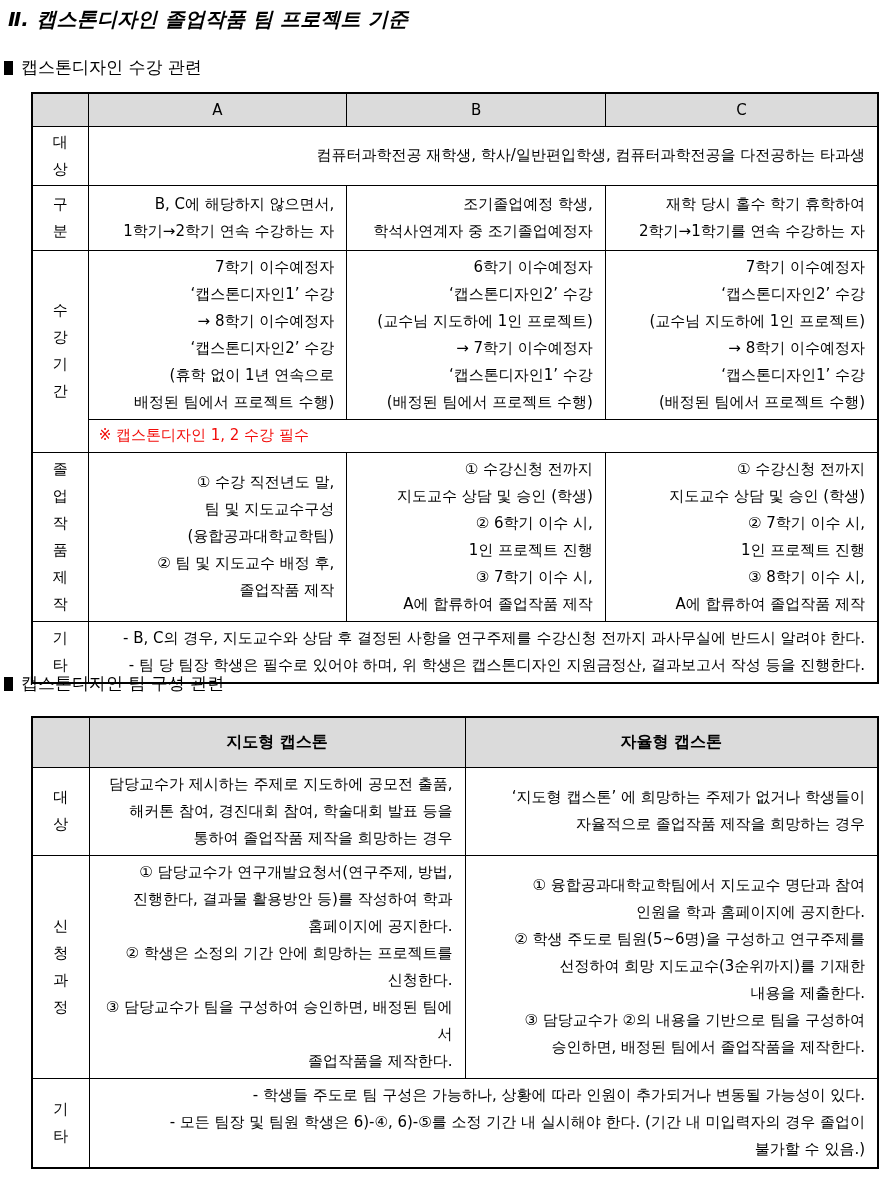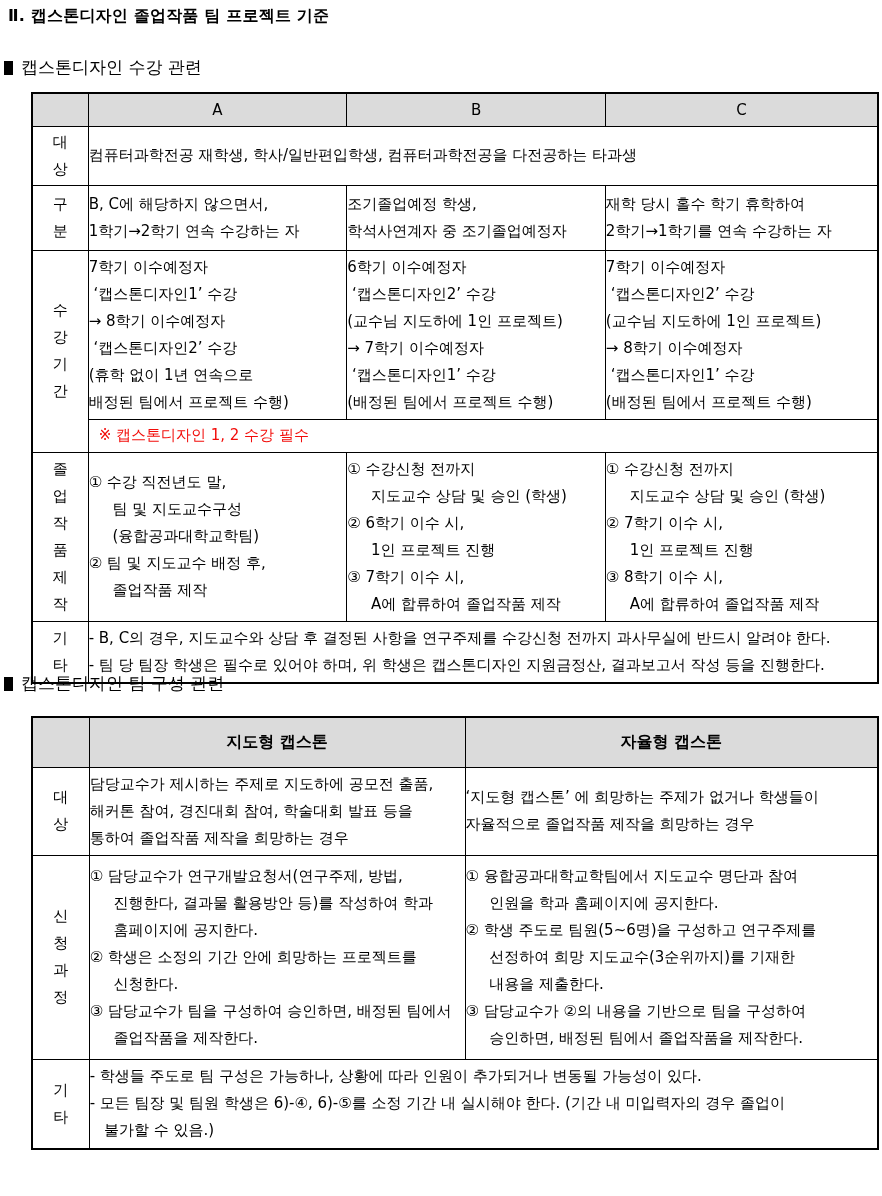--- a/index.html
+++ b/index.html
@@ -6,21 +6,21 @@
   .page {
     position:relative;
     width:882px; height:1196px;
     background:#ffffff;
     font-family:"DejaVu Sans","Liberation Sans",sans-serif;
     color:#000000;
     overflow:hidden;
   }
   .doc-title {
     position:absolute; left:8px; top:6px;
-    font-size:16px; font-weight:700; letter-spacing:0.2px;
+    font-size:20px; font-weight:700; letter-spacing:0.2px;font-style:italic;
   }
   .section-header {
     position:absolute; left:4px;
     display:flex; align-items:center; gap:8px;
     font-size:17px; font-weight:500;
   }
   .section-course { top:56px; }
   .section-team { top:672px; }
   .bullet {
     width:9px; height:14px; background:#000; flex:none;
@@ -51,22 +51,22 @@
   th.rowlabel {
     font-weight:400;
     text-align:center;
     white-space:pre-line;
     line-height:27px;
     padding:2px 19px;
   }
   td.cell {
     white-space:pre-wrap;
     line-height:27px;
-    padding:3px 0;
-    text-align:left;
+    padding:3px 12px;
+    text-align:right;
   }
   td.note-cell {
     color:#f20d0a;
     font-weight:500;
     white-space:pre-wrap;
     padding:3px 10px;
   }
 </style>
 </head>
 <body>

